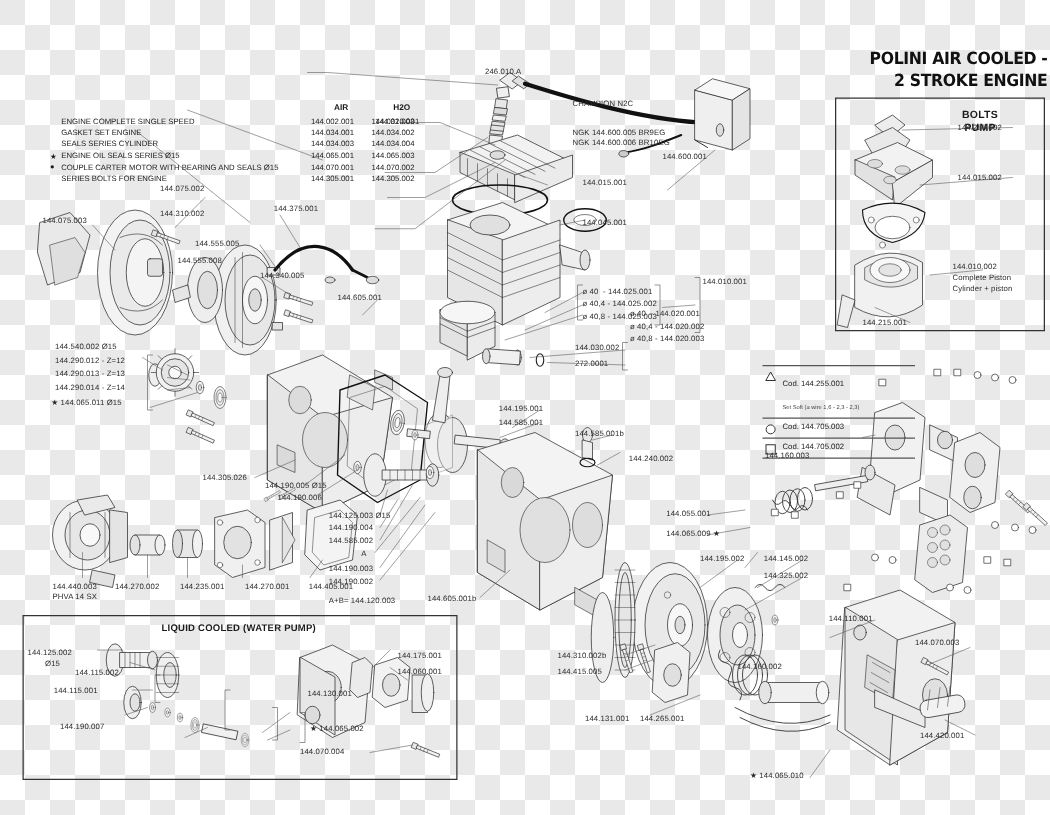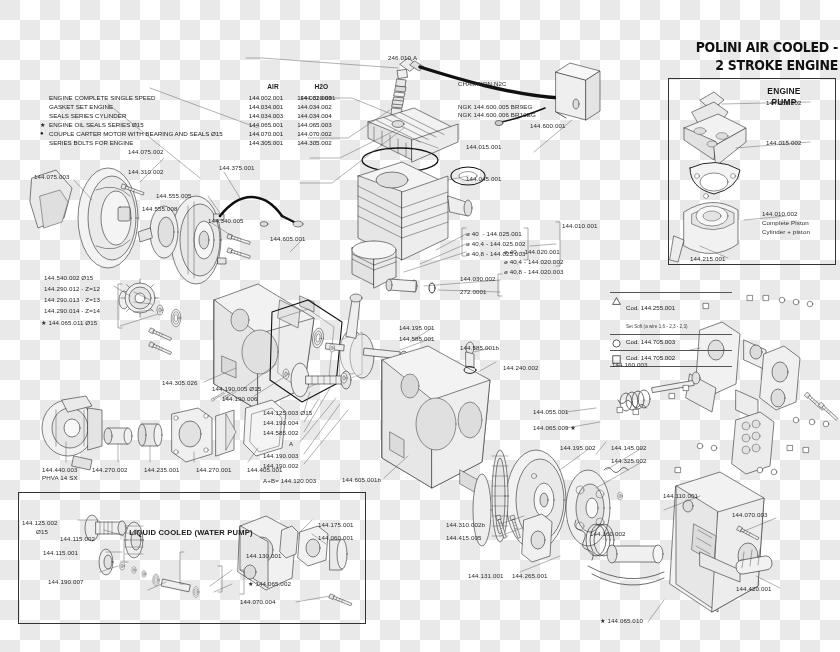--- a/index.html
+++ b/index.html
@@ -777,21 +777,21 @@
       <td class="desc">SERIES BOLTS FOR ENGINE</td>
       <td class="num">144.305.001</td>
       <td class="num">144.305.002</td>
         </tr>
   </tbody>
     </table>
 </div>
 
 <div class="inset" id="water-box"></div>
 <div id="water-title" style="left:744px;top:86px;width:80px;">
-  <div>ENGINE</div>
+  <div>BOLTS</div>
   <div>PUMP</div>
 </div>
 <div class="lbl" style="left:766px;top:99px;">144.255.002</div>
 <div class="lbl" style="left:766px;top:139px;">144.015.002</div>
 <div class="lbl" style="left:762px;top:210px;">144.010.002</div>
 <div class="lbl" style="left:762px;top:219px;">Complete Piston</div>
 <div class="lbl" style="left:762px;top:228px;">Cylinder + piston</div>
 <div class="lbl" style="left:690px;top:255px;">144.215.001</div>
 
 <div id="sym-legend">
@@ -818,21 +818,21 @@
     <span class="gl">
       <svg width="9" height="9" viewBox="0 0 9 9">
           <rect x=".8" y=".8" width="7.4" height="7.4" fill="none" stroke="#333" stroke-width=".8"></rect>
         </svg>
     </span>
     <span class="t1">Cod. 144.705.002</span>
   </div>
 </div>
 
 <div class="inset" id="pump-box"></div>
-<div id="pump-title" style="left:18px;width:346px;top:528px;">LIQUID COOLED (WATER PUMP)</div>
+<div id="pump-title" style="left:18px;width:346px;top:498px;">LIQUID COOLED (WATER PUMP)</div>
 <div class="lbl" style="left:22px;top:519px;">144.125.002</div>
 <div class="lbl" style="left:36px;top:528px;">Ø15</div>
 <div class="lbl" style="left:60px;top:535px;">144.115.002</div>
 <div class="lbl" style="left:43px;top:549px;">144.115.001</div>
 <div class="lbl" style="left:48px;top:578px;">144.190.007</div>
 <div class="lbl" style="left:246px;top:552px;">144.130.001</div>
 <div class="lbl" style="left:248px;top:580px;">★ 144.065.002</div>
 <div class="lbl" style="left:318px;top:521px;">144.175.001</div>
 <div class="lbl" style="left:318px;top:534px;">144.060.001</div>
 <div class="lbl" style="left:240px;top:598px;">144.070.004</div>

